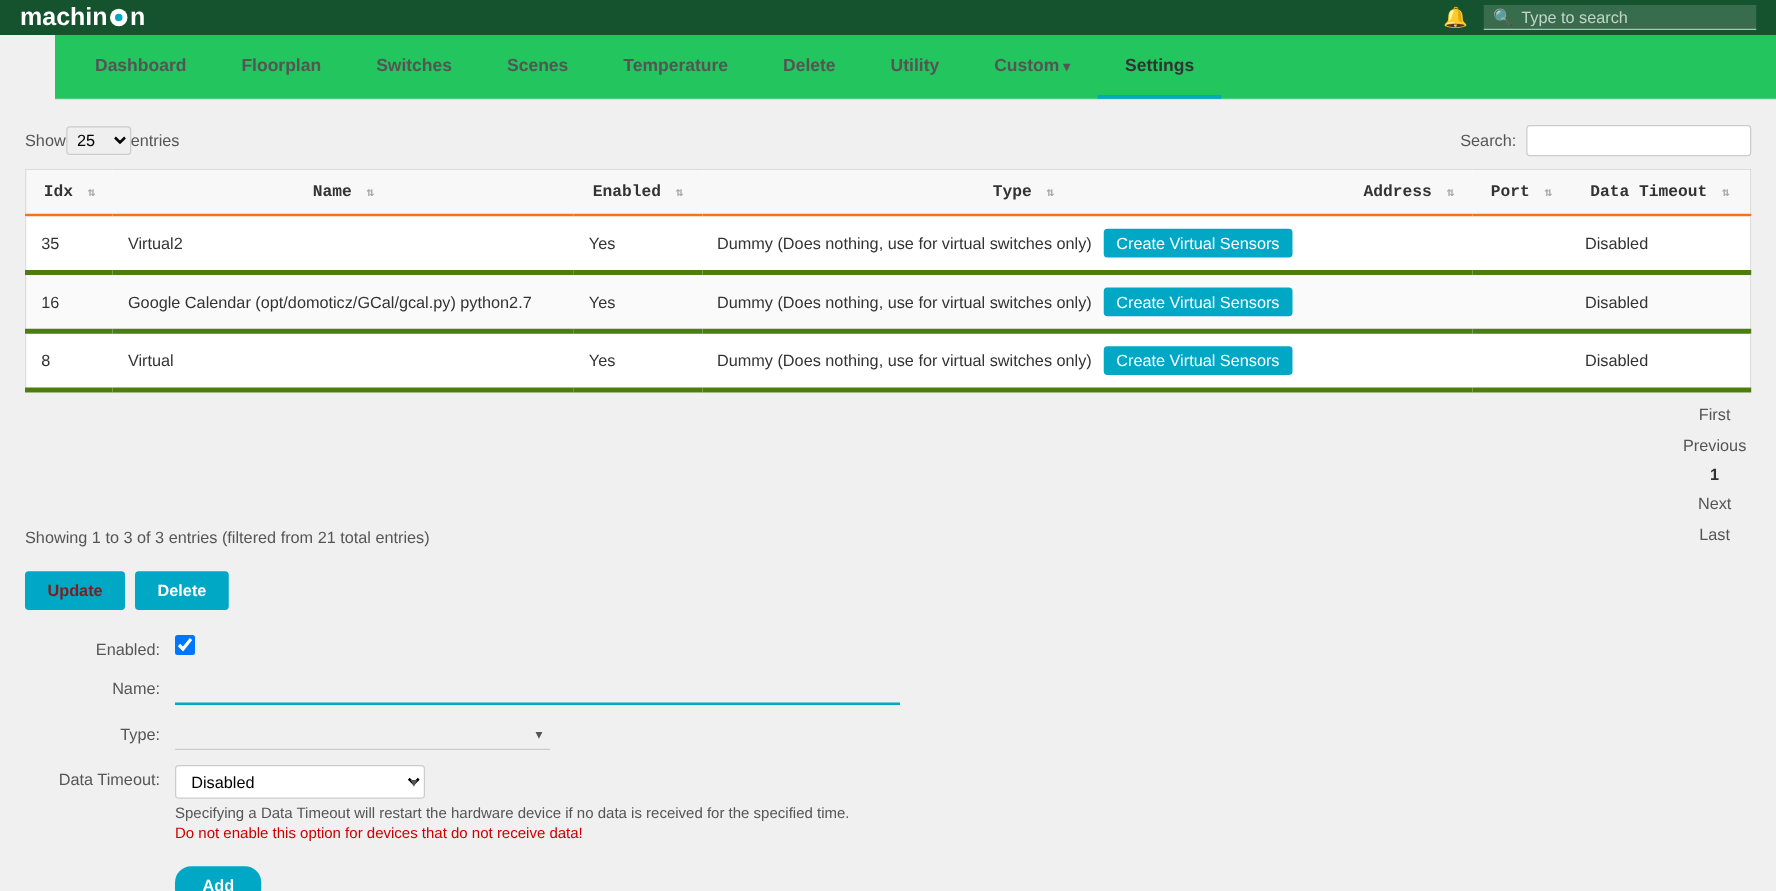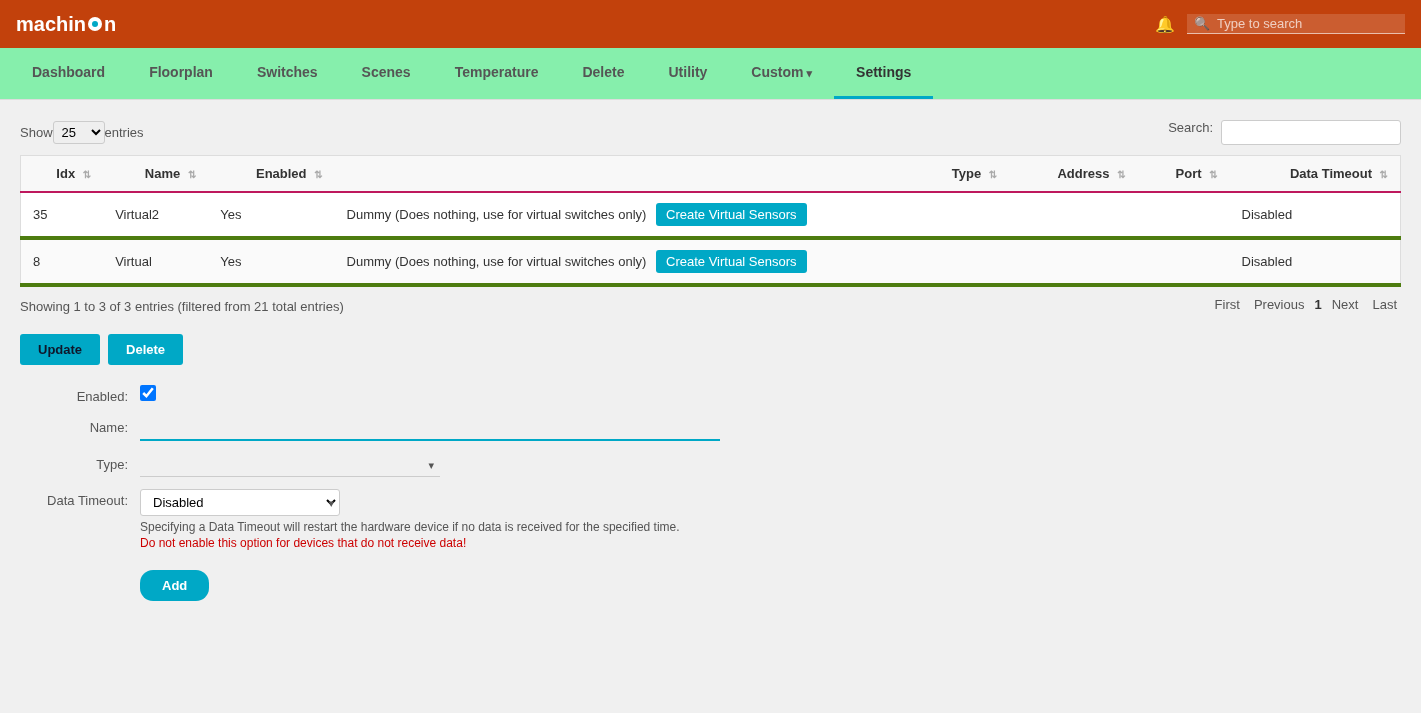--- a/index.html
+++ b/index.html
@@ -1,24 +1,24 @@
 <!DOCTYPE html>
 <html><head>
   <meta charset="utf-8">
   <style>
     * { box-sizing: border-box; margin: 0; padding: 0; }
     body { font-family: Arial, sans-serif; font-size: 13px; background: #f0f0f0; color: #333; }
 
     
     .top-bar {
-      background: #c2410c;
+      background: #14532d;
       display: flex;
       align-items: center;
       padding: 0 16px;
-      height: 48px;
+      height: 28px;
     }
     .logo {
       color: white;
       font-size: 20px;
       font-weight: bold;
       margin-right: auto;
       display: flex;
       align-items: center;
       gap: 2px;
     }
@@ -50,24 +50,25 @@
       outline: none;
       color: white;
       font-size: 13px;
       width: 180px;
     }
     .top-search input::placeholder { color: rgba(255,255,255,0.7); }
     .bell-icon { color: white; font-size: 16px; margin-right: 12px; cursor: pointer; }
 
     
     .nav-bar {
-      background: #86efac;
+      background: #22c55e;
       display: flex;
       border-bottom: 1px solid #ddd;
       padding: 0 10px;
+      margin-left: 44px;
     }
     .nav-item {
       padding: 16px 22px;
       font-size: 14px;
       font-weight: 600;
       color: #555;
       cursor: pointer;
       border-bottom: 3px solid transparent;
       white-space: nowrap;
     }
@@ -96,21 +97,21 @@
       color: #555;
     }
     .show-entries select {
       padding: 2px 4px;
       border: 1px solid #ccc;
       border-radius: 3px;
       font-size: 13px;
     }
     .search-box {
       display: flex;
-      align-items: flex-start;
+      align-items: center;
       gap: 8px;
       margin-left: 16px;
     }
     .search-box label { color: #555; }
     .search-box input {
       padding: 4px 8px;
       border: 1px solid #ccc;
       border-radius: 3px;
       font-size: 13px;
       width: 180px;
@@ -119,27 +120,28 @@
     
     .data-table {
       width: 100%;
       border-collapse: collapse;
       background: white;
       border: 1px solid #ddd;
     }
     .data-table th {
       background: #f8f8f8;
       padding: 10px 12px;
-      text-align: right;
+      text-align: center;
       font-weight: 600;
       font-size: 13px;
-      border-bottom: 2px solid #be185d;
+      border-bottom: 2px solid #f97316;
       cursor: pointer;
       white-space: nowrap;
       color: #333;
+      font-family: Liberation Mono, monospace;
     }
     .data-table th .sort-arrows { color: #aaa; font-size: 10px; margin-left: 4px; }
     .data-table td {
       padding: 10px 12px;
       border-bottom: 4px solid #4d7c0f;
       vertical-align: middle;
     }
     .data-table tr:nth-child(even) { background: #fafafa; }
 
     .btn-create {
@@ -159,41 +161,42 @@
       justify-content: space-between;
       align-items: flex-end;
       margin-top: 8px;
       color: #555;
       font-size: 13px;
     }
     .pagination {
       display: flex;
       gap: 6px;
       align-items: center;
+      flex-direction: column;
     }
     .pagination a {
       color: #555;
       text-decoration: none;
       cursor: pointer;
       padding: 2px 4px;
     }
     .pagination .current-page { font-weight: bold; color: #333; }
 
     
     .form-section {
       margin-top: 20px;
     }
     .action-buttons {
       display: flex;
       gap: 8px;
       margin-bottom: 20px;
     }
     .btn-update {
       background: #00a8c6;
-      color: #0f172a;
+      color: #7f1d1d;
       border: none;
       padding: 8px 18px;
       border-radius: 3px;
       font-size: 13px;
       cursor: pointer;
       font-weight: 600;
     }
     .btn-delete {
       background: #00a8c6;
       color: white;
@@ -375,20 +378,32 @@
       <td>Yes</td>
       <td>
         Dummy (Does nothing, use for virtual switches only)
         <button class="btn-create">Create Virtual Sensors</button>
       </td>
       <td></td>
       <td></td>
       <td>Disabled</td>
     </tr>
         <tr>
+      <td>16</td>
+      <td>Google Calendar (opt/domoticz/GCal/gcal.py) python2.7</td>
+      <td>Yes</td>
+      <td>
+        Dummy (Does nothing, use for virtual switches only)
+        <button class="btn-create">Create Virtual Sensors</button>
+      </td>
+      <td></td>
+      <td></td>
+      <td>Disabled</td>
+    </tr>
+        <tr>
       <td>8</td>
       <td>Virtual</td>
       <td>Yes</td>
       <td>
         Dummy (Does nothing, use for virtual switches only)
         <button class="btn-create">Create Virtual Sensors</button>
       </td>
       <td></td>
       <td></td>
       <td>Disabled</td>

